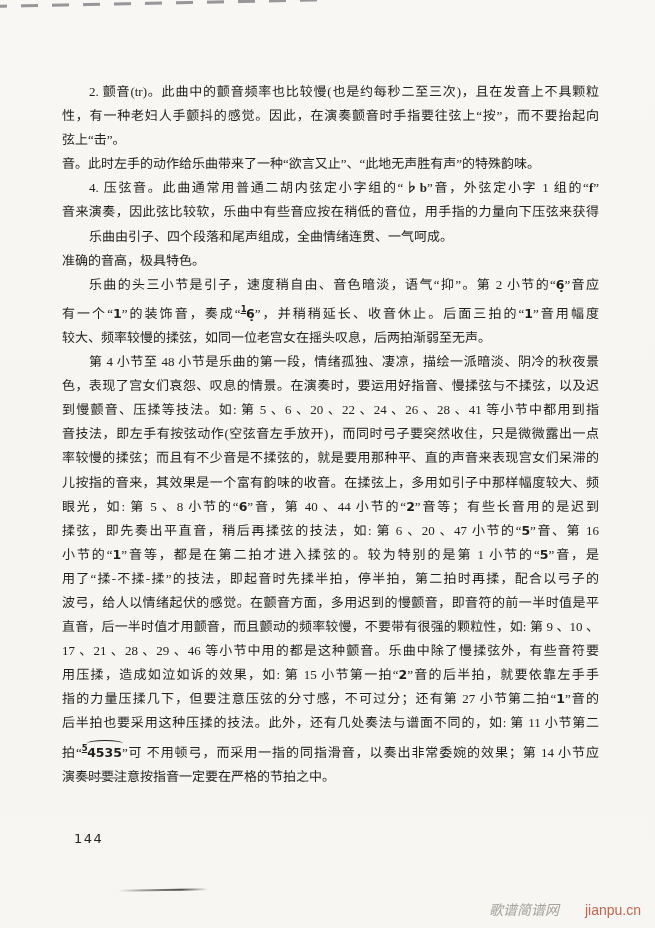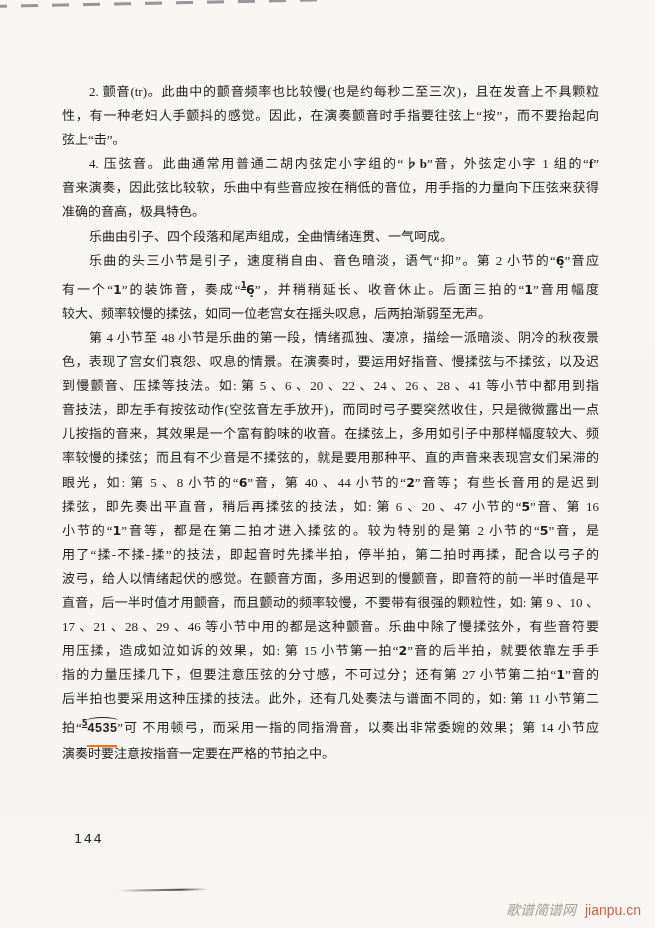--- a/index.html
+++ b/index.html
@@ -31,21 +31,21 @@
     font-family: "DejaVu Sans", sans-serif;
     font-weight: bold; font-size: 12.5px;
   }
   .grace {
     font-family: "DejaVu Sans", sans-serif;
     font-weight: bold; font-size: 8.5px;
     vertical-align: 6px; text-decoration: underline;
     letter-spacing: -0.5px;
   }
   .pitch { font-weight: bold; font-size: 13px; }
-  .beam { border-bottom: 2px solid #f97316; padding-bottom: 9px; font-family: Liberation Mono, monospace; }
+  .beam { border-bottom: 2px solid #a3a3a3; padding-bottom: 17px; }
   .slur { position: relative; }
   .slur::before {
     content: ""; position: absolute; left: 0; right: -1px; top: -5px; height: 6px;
     border-top: 1.4px solid #201f1d;
     border-radius: 50% 50% 0 0;
   }
   .page-number {
     position: absolute; left: 74px; top: 831px;
     font-family: "DejaVu Sans", sans-serif;
     font-size: 13px; letter-spacing: 1.5px; color: #252420;
@@ -55,47 +55,48 @@
     background: linear-gradient(90deg, rgba(70,70,70,0) 0%, rgba(70,70,70,.45) 25%,
                 rgba(35,35,35,.8) 70%, rgba(70,70,70,0) 100%);
     transform: rotate(-0.8deg);
   }
   .watermark {
     position: absolute; right: 14px; bottom: 9px;
     font-family: "Liberation Sans", sans-serif; font-size: 14px;
     white-space: nowrap;
   }
   .watermark .wm-name { color: var(--wm-name-color, #a5a29c); font-style: italic; }
-  .watermark .wm-url  { color: var(--wm-url-color, #c4664d); margin-left: 5px; }
+  .watermark .wm-url  { color: var(--wm-url-color, #c4664d); margin-left: 22px; }
 </style>
 </head>
 <body style="--wm-name-color: #a5a29c; --wm-url-color: #c4664d; color: rgb(32, 31, 29);">
 
 <div class="scan-dash"></div>
 
 <div class="text-block">
     <div class="line indent"><span>2. 颤音(tr)。此曲中的颤音频率也比较慢(也是约每秒二至三次)，且在发音上不具颗粒</span></div>
     <div class="line"><span>性，有一种老妇人手颤抖的感觉。因此，在演奏颤音时手指要往弦上“按”，而不要抬起向</span></div>
     <div class="line end"><span>弦上“击”。</span></div>
+    <div class="line end"><span>音。此时左手的动作给乐曲带来了一种“欲言又止”、“此地无声胜有声”的特殊韵味。</span></div>
     <div class="line indent"><span>4. 压弦音。此曲通常用普通二胡内弦定小字组的“</span><span class="pitch">♭b</span><span>”音，外弦定小字 1 组的“</span><span class="pitch">f</span><span>”</span></div>
     <div class="line"><span>音来演奏，因此弦比较软，乐曲中有些音应按在稍低的音位，用手指的力量向下压弦来获得</span></div>
+    <div class="line indent end"><span>乐曲由引子、四个段落和尾声组成，全曲情绪连贯、一气呵成。</span></div>
     <div class="line end"><span>准确的音高，极具特色。</span></div>
-    <div class="line indent end"><span>乐曲由引子、四个段落和尾声组成，全曲情绪连贯、一气呵成。</span></div>
     <div class="line indent"><span>乐曲的头三小节是引子，速度稍自由、音色暗淡，语气“抑”。第 2 小节的“</span><span class="note">6̣</span><span>”音应</span></div>
     <div class="line"><span>有一个“</span><span class="note">1</span><span>”的装饰音，奏成“</span><span class="grace">1</span><span class="note">6̣</span><span>”，并稍稍延长、收音休止。后面三拍的“</span><span class="note">1</span><span>”音用幅度</span></div>
     <div class="line end"><span>较大、频率较慢的揉弦，如同一位老宫女在摇头叹息，后两拍渐弱至无声。</span></div>
     <div class="line indent"><span>第 4 小节至 48 小节是乐曲的第一段，情绪孤独、凄凉，描绘一派暗淡、阴冷的秋夜景</span></div>
     <div class="line"><span>色，表现了宫女们哀怨、叹息的情景。在演奏时，要运用好指音、慢揉弦与不揉弦，以及迟</span></div>
     <div class="line"><span>到慢颤音、压揉等技法。如: 第 5 、6 、20 、22 、24 、26 、28 、41 等小节中都用到指</span></div>
     <div class="line"><span>音技法，即左手有按弦动作(空弦音左手放开)，而同时弓子要突然收住，只是微微露出一点</span></div>
+    <div class="line"><span>率较慢的揉弦；而且有不少音是不揉弦的，就是要用那种平、直的声音来表现宫女们呆滞的</span></div>
     <div class="line"><span>儿按指的音来，其效果是一个富有韵味的收音。在揉弦上，多用如引子中那样幅度较大、频</span></div>
-    <div class="line"><span>率较慢的揉弦；而且有不少音是不揉弦的，就是要用那种平、直的声音来表现宫女们呆滞的</span></div>
     <div class="line"><span>眼光，如: 第 5 、8 小节的“</span><span class="note">6</span><span>”音，第 40 、44 小节的“</span><span class="note">2</span><span>”音等；有些长音用的是迟到</span></div>
     <div class="line"><span>揉弦，即先奏出平直音，稍后再揉弦的技法，如: 第 6 、20 、47 小节的“</span><span class="note">5</span><span>”音、第 16</span></div>
-    <div class="line"><span>小节的“</span><span class="note">1</span><span>”音等，都是在第二拍才进入揉弦的。较为特别的是第 2 小节的“</span><span class="note">5</span><span>”音，是</span></div>
+    <div class="line"><span>小节的“</span><span class="note">1</span><span>”音等，都是在第二拍才进入揉弦的。较为特别的是第 1 小节的“</span><span class="note">5</span><span>”音，是</span></div>
     <div class="line"><span>用了“揉-不揉-揉”的技法，即起音时先揉半拍，停半拍，第二拍时再揉，配合以弓子的</span></div>
     <div class="line"><span>波弓，给人以情绪起伏的感觉。在颤音方面，多用迟到的慢颤音，即音符的前一半时值是平</span></div>
     <div class="line"><span>直音，后一半时值才用颤音，而且颤动的频率较慢，不要带有很强的颗粒性，如: 第 9 、10 、</span></div>
     <div class="line"><span>17 、21 、28 、29 、46 等小节中用的都是这种颤音。乐曲中除了慢揉弦外，有些音符要</span></div>
     <div class="line"><span>用压揉，造成如泣如诉的效果，如: 第 15 小节第一拍“</span><span class="note">2</span><span>”音的后半拍，就要依靠左手手</span></div>
     <div class="line"><span>指的力量压揉几下，但要注意压弦的分寸感，不可过分；还有第 27 小节第二拍“</span><span class="note">1</span><span>”音的</span></div>
     <div class="line"><span>后半拍也要采用这种压揉的技法。此外，还有几处奏法与谱面不同的，如: 第 11 小节第二</span></div>
     <div class="line"><span>拍“</span><span class="grace">5</span><span class="note beam slur">4535</span><span>”可 不用顿弓，而采用一指的同指滑音，以奏出非常委婉的效果；第 14 小节应</span></div>
     <div class="line end"><span>演奏时要注意按指音一定要在严格的节拍之中。</span></div>
   </div>

